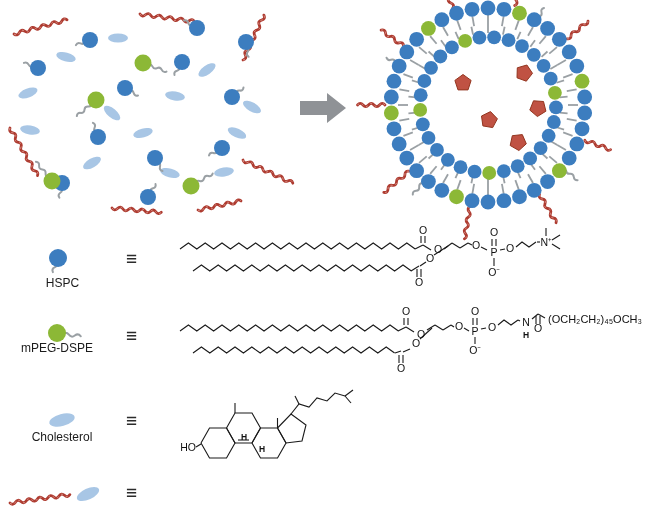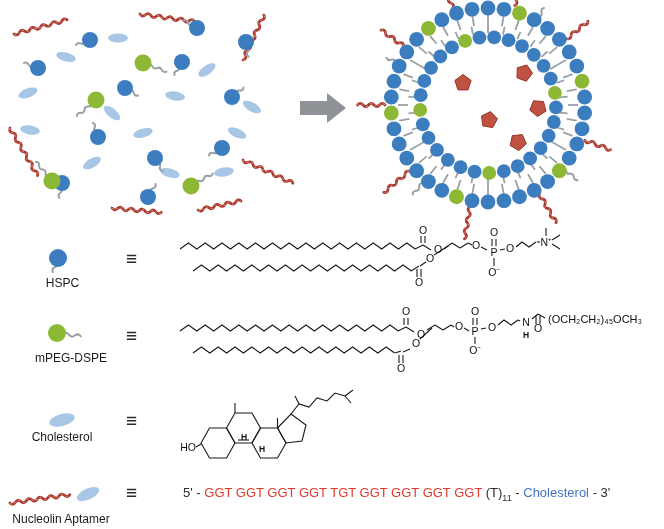--- a/index.html
+++ b/index.html
@@ -354,24 +354,22 @@
       <text class="ct" x="538" y="332">O</text>
       <text class="ct ct-start" x="548" y="323">(OCH₂CH₂)₄₅OCH₃</text>
 
       <text class="ct" x="188" y="451">HO</text>
       <text class="ct ct-sm" x="244" y="440">H</text>
       <text class="ct ct-sm" x="262" y="452">H</text>
     </g>
   </svg>
 
   <div class="lbl" style="left:20px;top:277px;width:85px;">HSPC</div>
-  <div class="lbl" style="left:7px;top:352px;width:100px;text-align:right;">mPEG-DSPE</div>
+  <div class="lbl" style="left:7px;top:342px;width:100px;">mPEG-DSPE</div>
   <div class="lbl" style="left:17px;top:431px;width:90px;">Cholesterol</div>
-  <div class="lbl" style="left:0px;top:513px;width:122px;">Nucleolin Aptamer</div>
 
   <div class="equiv" style="left:126px;top:248px;">≡</div>
   <div class="equiv" style="left:126px;top:325px;">≡</div>
   <div class="equiv" style="left:126px;top:410px;">≡</div>
   <div class="equiv" style="left:126px;top:482px;">≡</div>
 
-  <div class="seq" style="left:183px;top:485px;"><span>5' - </span><span class="red">GGT GGT GGT GGT TGT GGT GGT GGT GGT </span><span>(T)</span><sub>11</sub><span> - </span><span class="blue">Cholesterol</span><span> - 3'</span></div>
 
 </div>
 
 </body></html>

